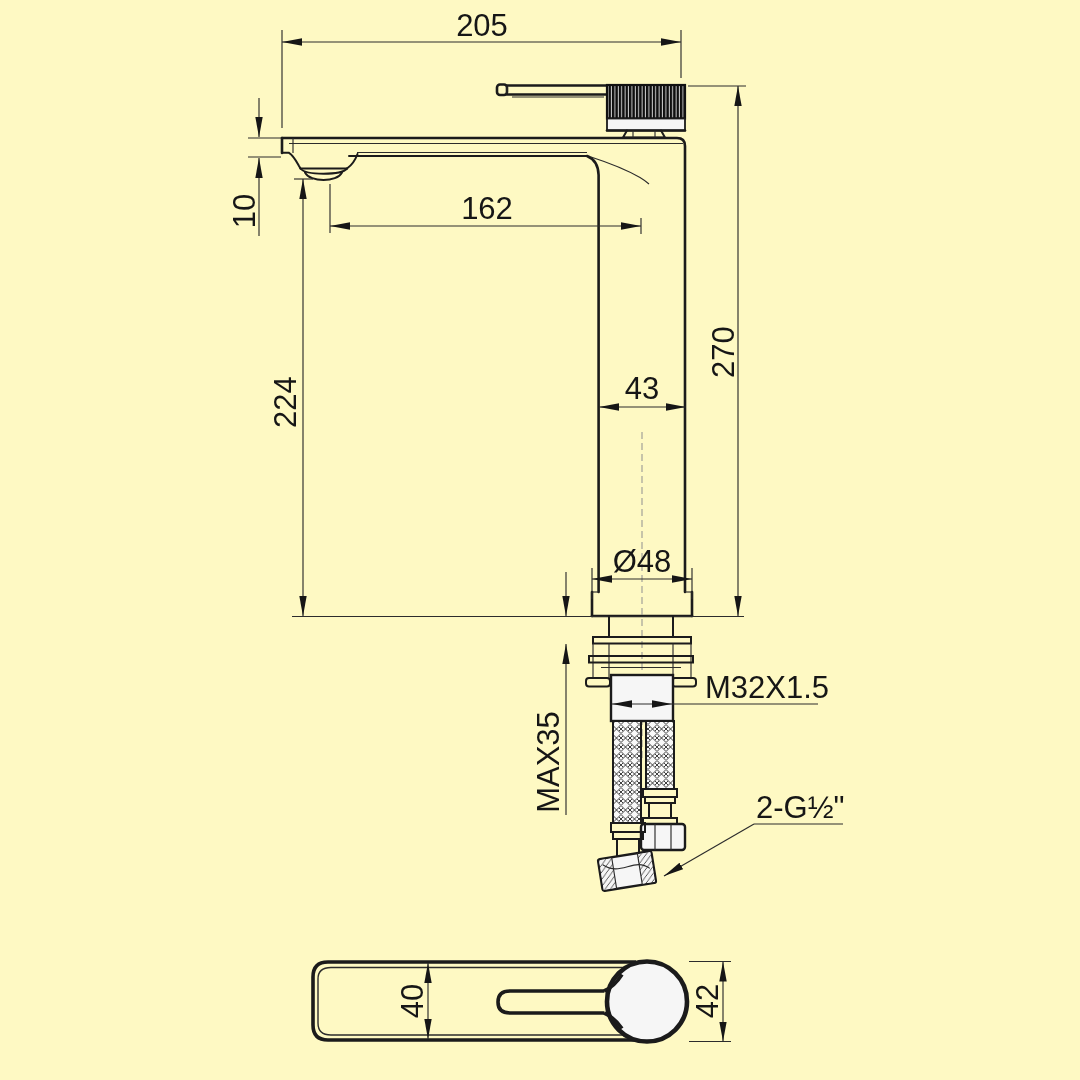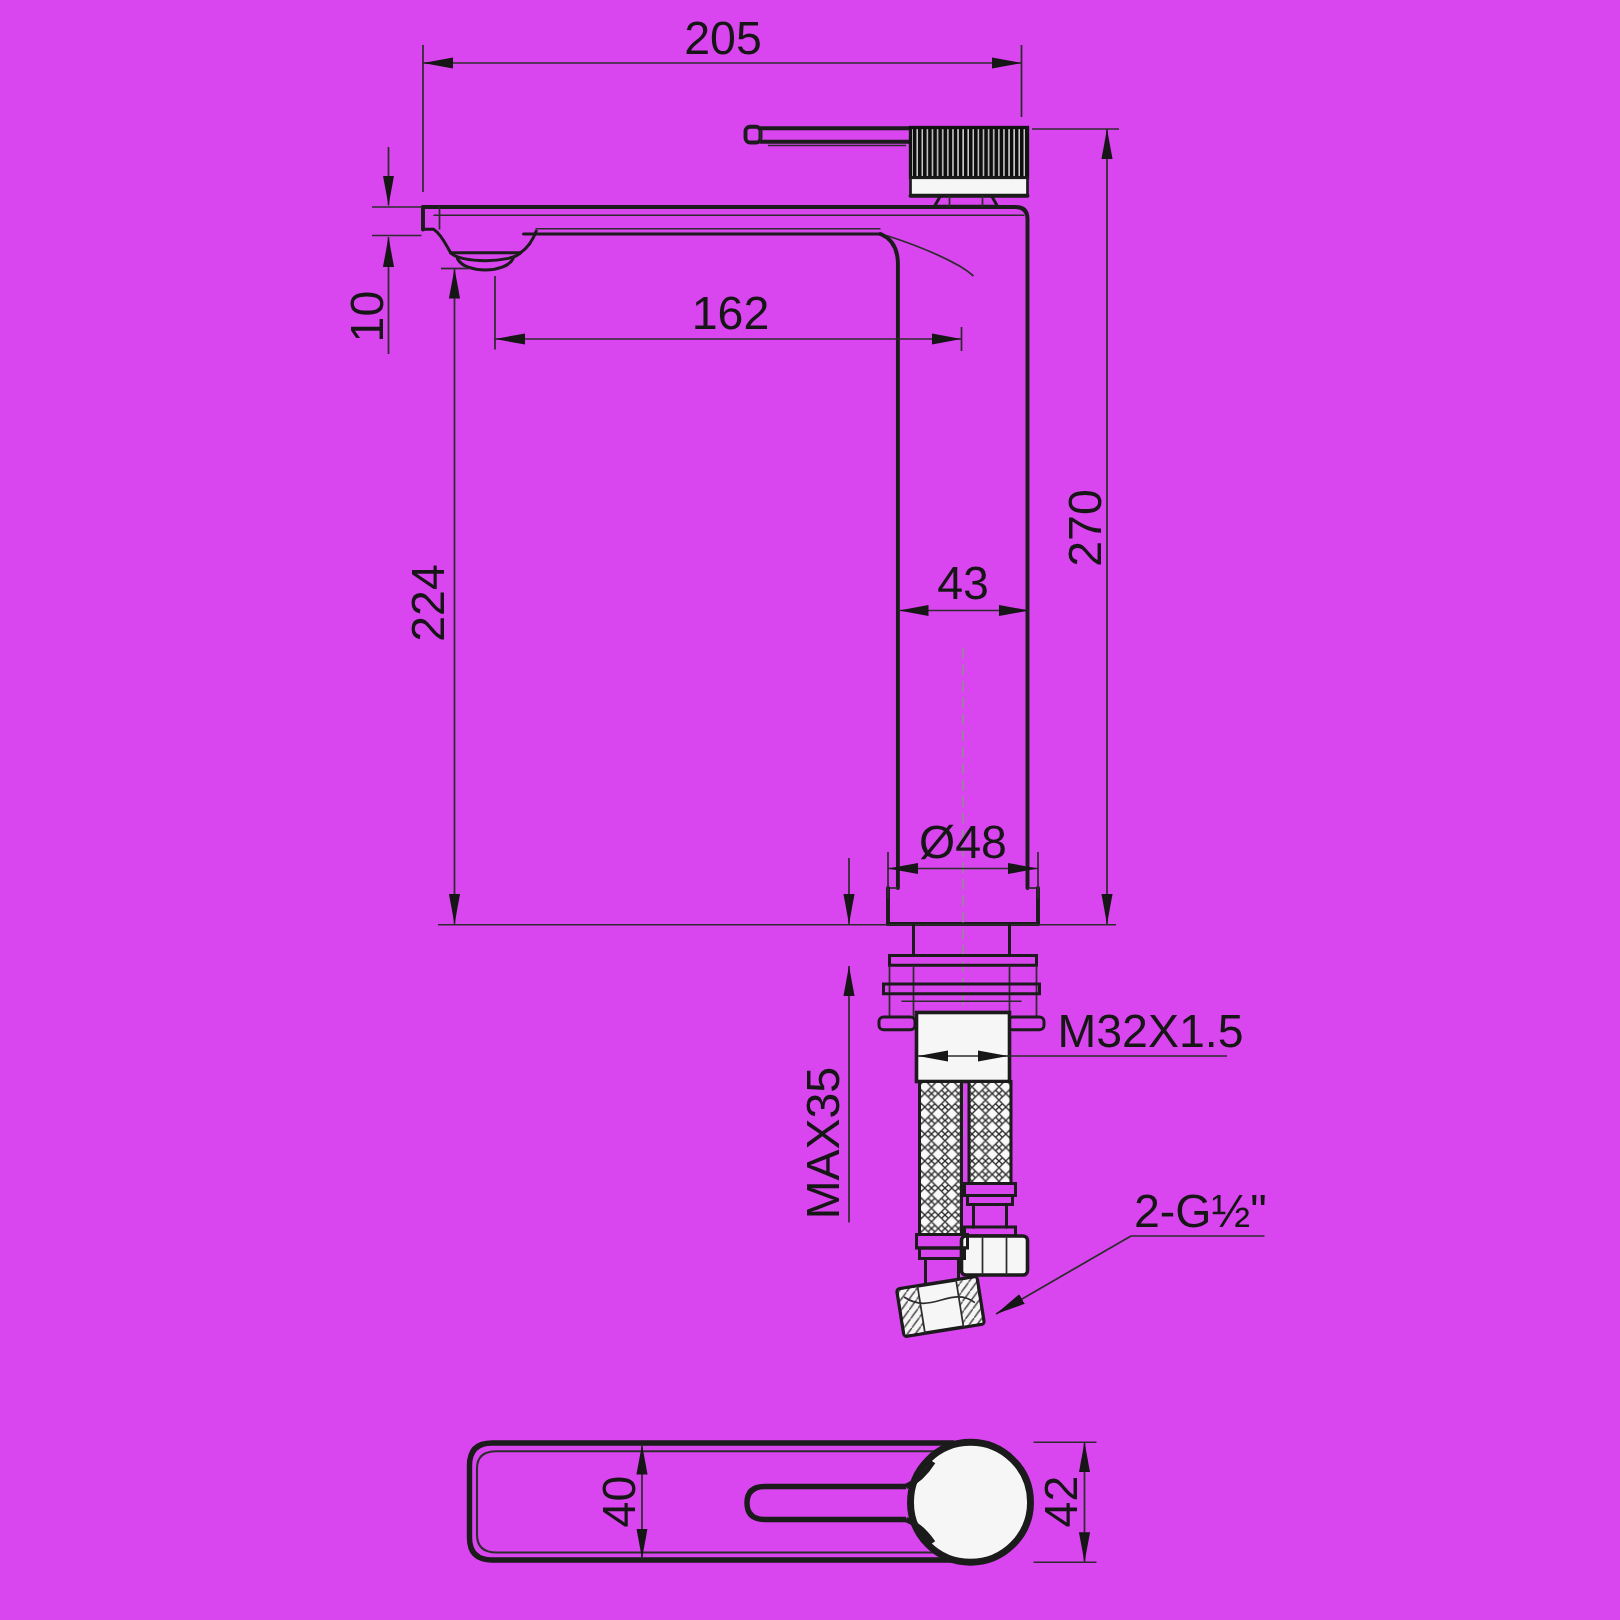--- a/index.html
+++ b/index.html
@@ -1,16 +1,16 @@
 <!DOCTYPE html>
 <html><head>
 <meta charset="utf-8">
 <style>
   html,body{margin:0;padding:0;background:#e8e8e8;}
-  .canvas{position:relative;width:1080px;height:1080px;background:#d946ef;overflow:hidden;
+  .canvas{position:relative;width:1080px;height:1080px;background:#fef9c3;overflow:hidden;
           font-family:"Liberation Sans", sans-serif;}
   svg{position:absolute;left:0;top:0;}
   text{fill:#161616;font-family:"Liberation Sans","DejaVu Sans",sans-serif;font-size:31px;}
   .outline{stroke:#1b1b1b;stroke-width:2.6;fill:none;stroke-linecap:round;}
   .med{stroke:#1b1b1b;stroke-width:2;fill:none;stroke-linecap:round;}
   .thin{stroke:#2c2c2c;stroke-width:1.15;fill:none;}
   .dim{stroke:#2c2c2c;stroke-width:1.15;fill:none;}
   .ctr{stroke:#8f8f8f;stroke-width:1;fill:none;stroke-dasharray:7 4;}
 </style>
 </head>

